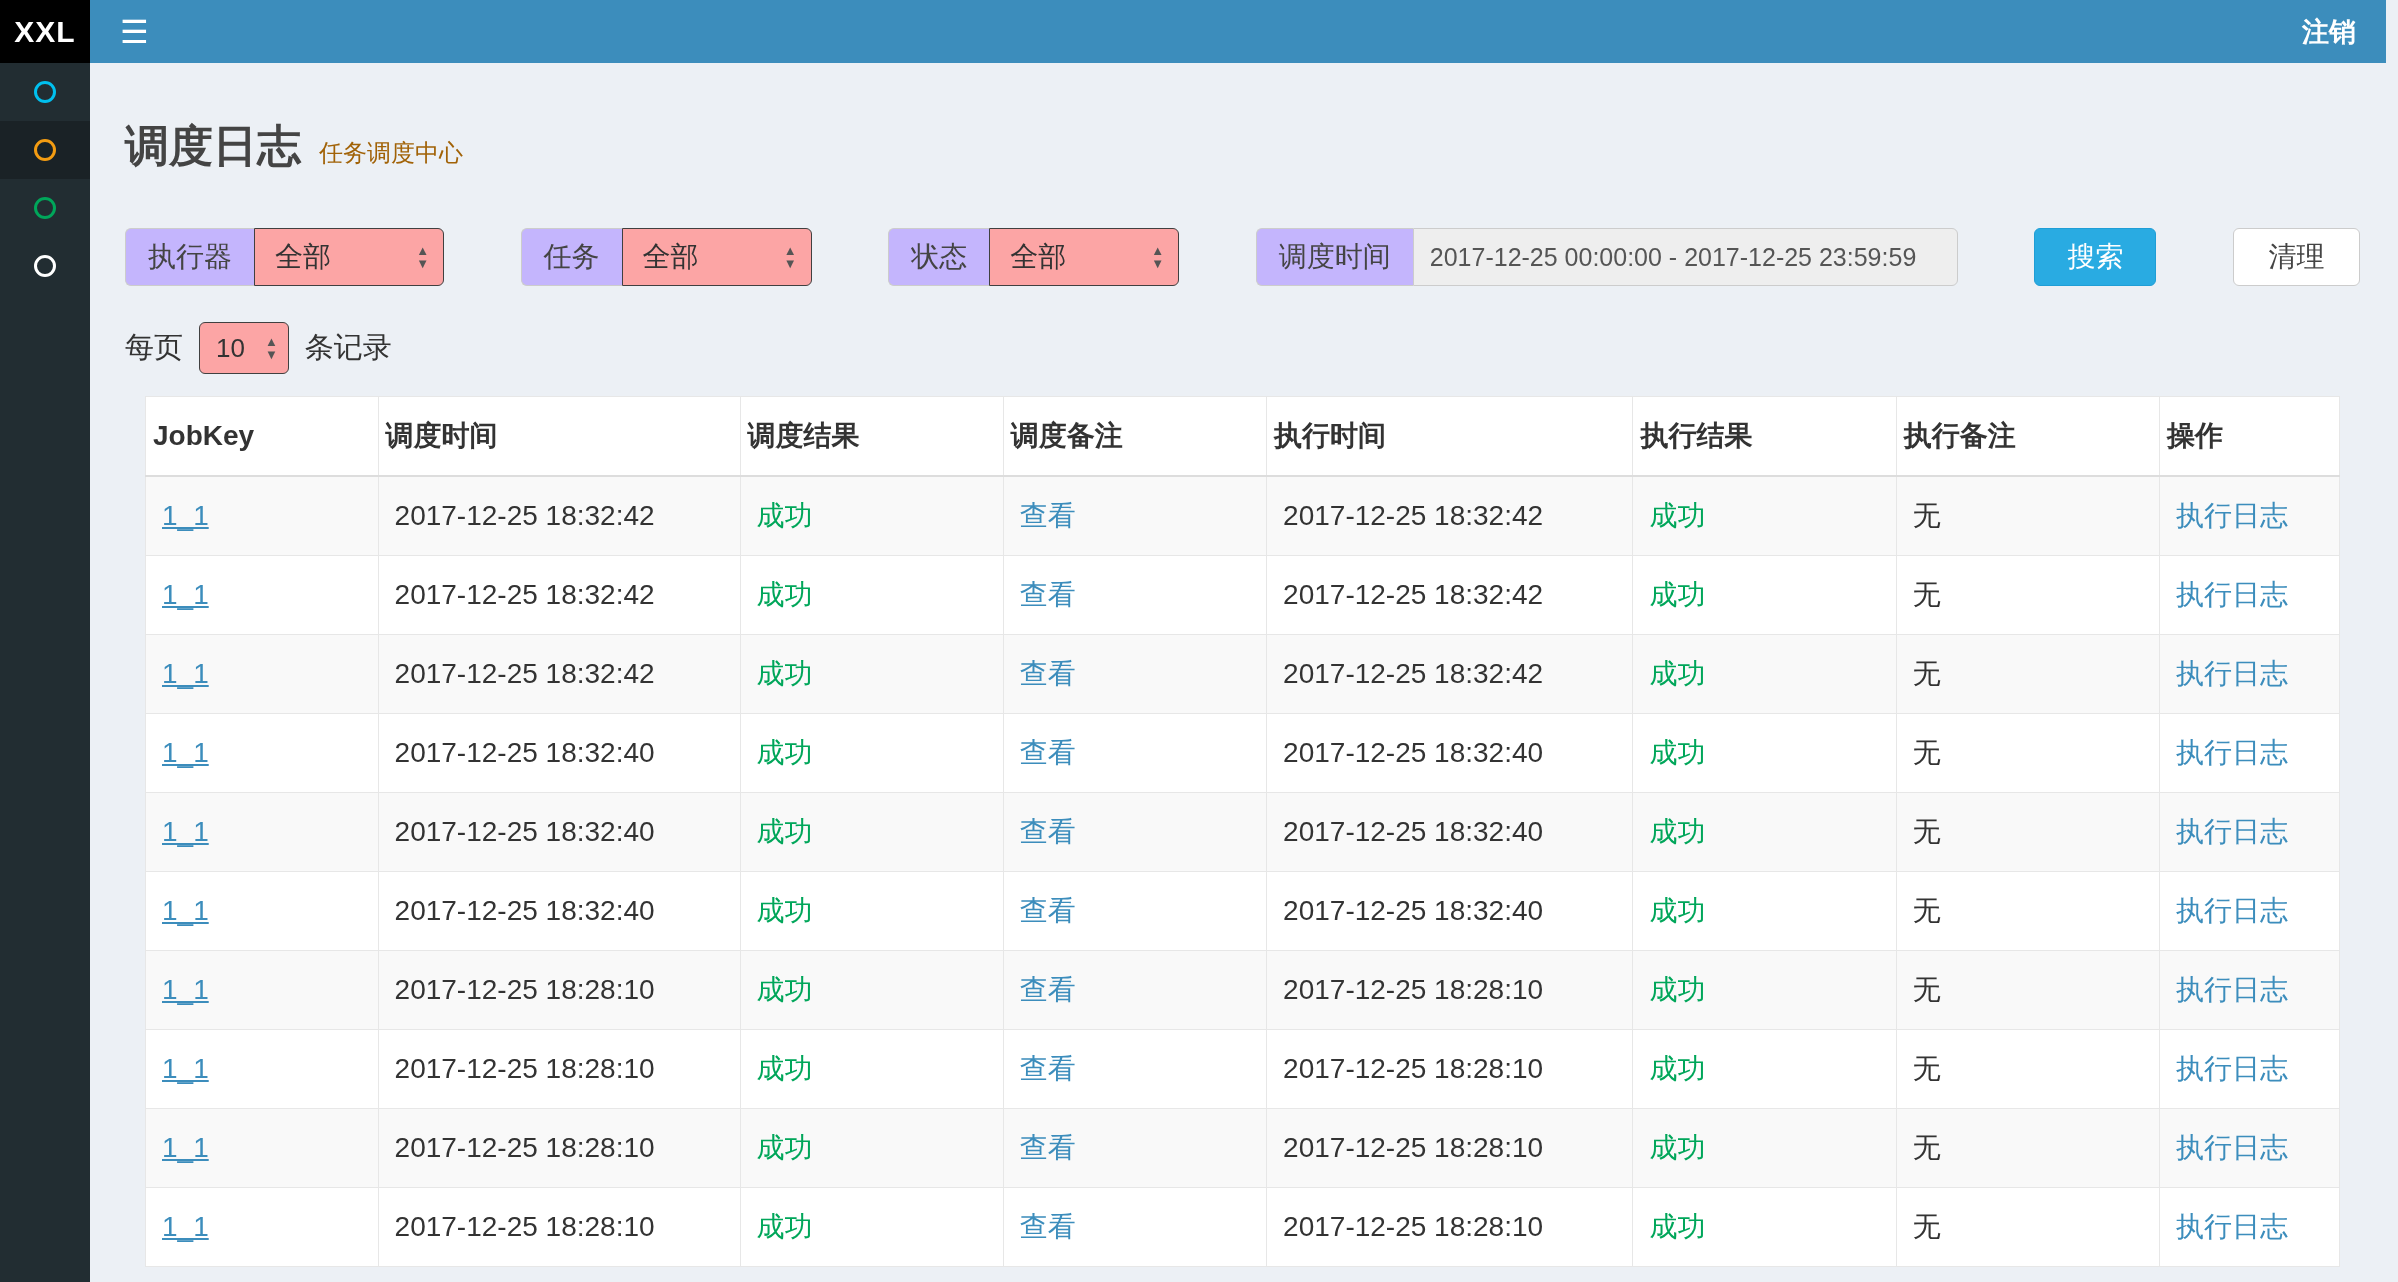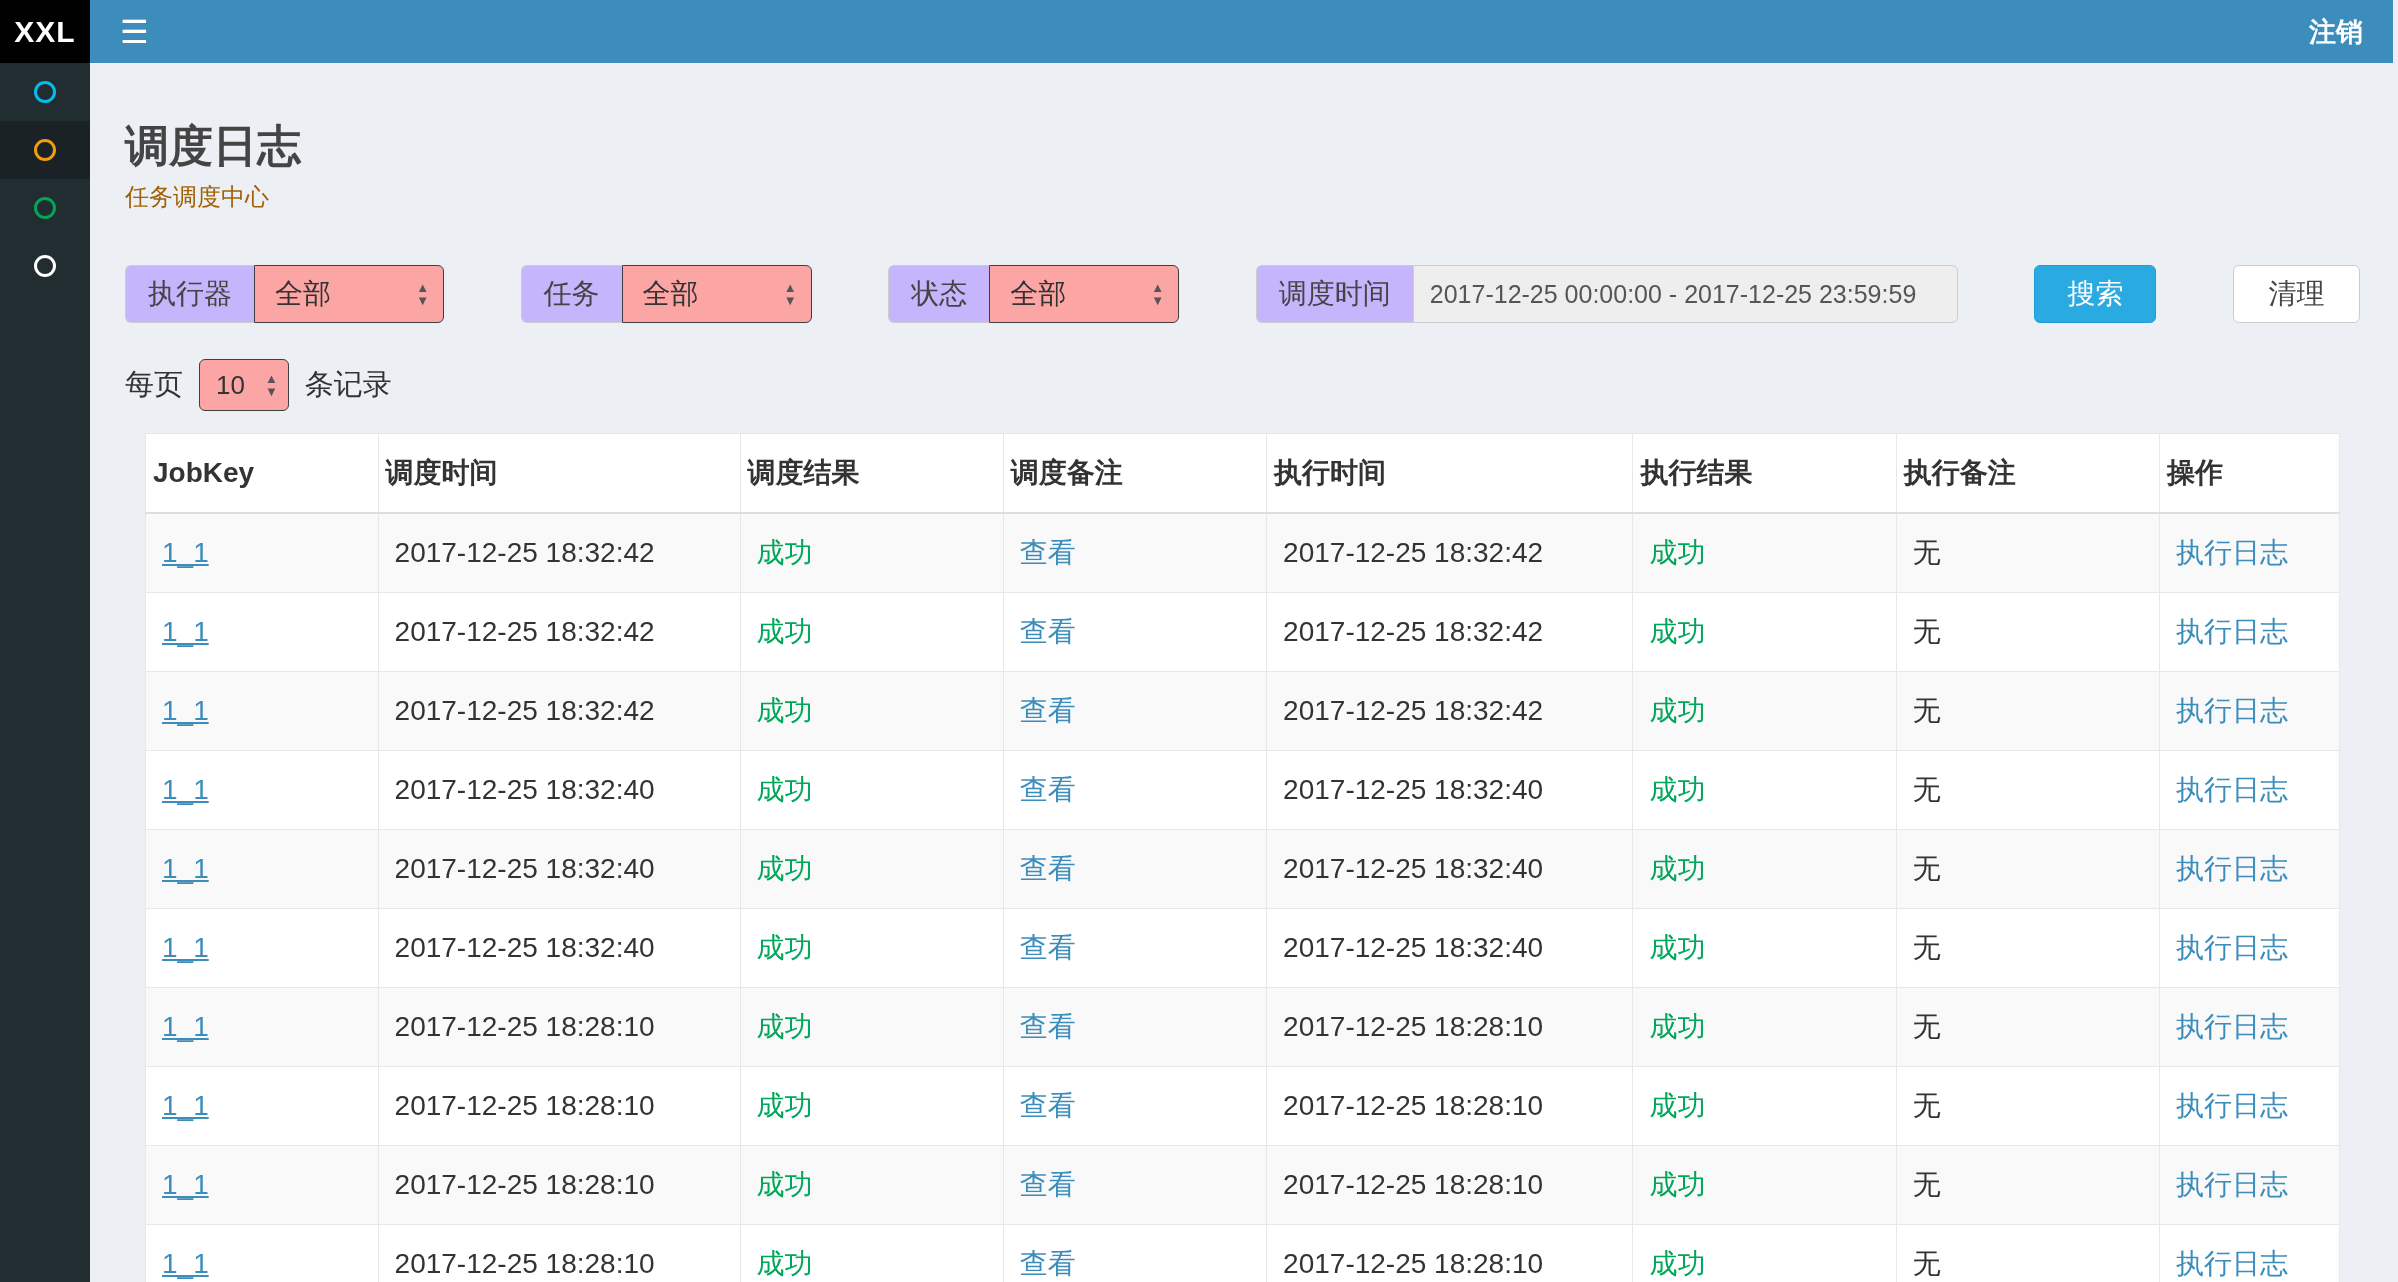--- a/index.html
+++ b/index.html
@@ -2,39 +2,39 @@
 <html><head>
 <meta charset="utf-8">
 <style>
   * { box-sizing: border-box; margin: 0; padding: 0; }
   html, body {
     width: 2398px; height: 1282px; overflow: hidden;
     background: #ecf0f5;
     font-family: "Liberation Sans", "DejaVu Sans", sans-serif;
   }
   
-  .topbar { position: absolute; top: 0; left: 0; right: 5px; height: 63px; display: flex; z-index: 10; }
+  .topbar { position: absolute; top: 0; left: 0; right: 12px; height: 63px; display: flex; z-index: 10; }
   .logo {
     width: 90px; background: #000; color: #fff; display: flex; align-items: center;
     justify-content: center; font-size: 30px; font-weight: bold; cursor: pointer; letter-spacing: 1px;
   }
   .topbar-main {
     flex: 1; background: #3c8dbc; display: flex; align-items: center;
     justify-content: space-between; padding: 0 30px;
   }
   .hamburger { color: #fff; font-size: 32px; cursor: pointer; line-height: 1; }
   .logout { color: #fff; font-size: 27px; font-weight: bold; cursor: pointer; }
   
   .sidebar { position: absolute; top: 63px; left: 0; bottom: 0; width: 90px; background: #222d32; }
   .side-item { height: 58px; display: flex; align-items: center; justify-content: center; cursor: pointer; }
   .side-item.active { background: #1a2226; }
   .circle-icon { width: 22px; height: 22px; border: 3px solid #fff; border-radius: 50%; }
   
   .content { position: absolute; top: 63px; left: 90px; right: 0; bottom: 0; padding: 28px 38px 0 35px; }
-  .page-header { display: flex; align-items: baseline; gap: 5px; margin: 26px 0 52px 0; flex-direction: column; }
+  .page-header { display: flex; align-items: baseline; gap: 18px; margin: 26px 0 52px 0; }
   .page-title { font-size: 44px; color: #444; font-weight: bold; }
   .page-subtitle { font-size: 24px; color: #a16207; }
   
   .filters { display: flex; align-items: center; justify-content: space-between; margin-bottom: 36px; }
   .input-group { display: flex; }
   .addon {
     display: flex; align-items: center; padding: 0 22px; height: 58px;
     border: 1px solid #ccc; border-right: none; border-radius: 6px 0 0 6px;
     background: #c4b5fd; font-size: 28px; color: #444; white-space: nowrap;
   }

